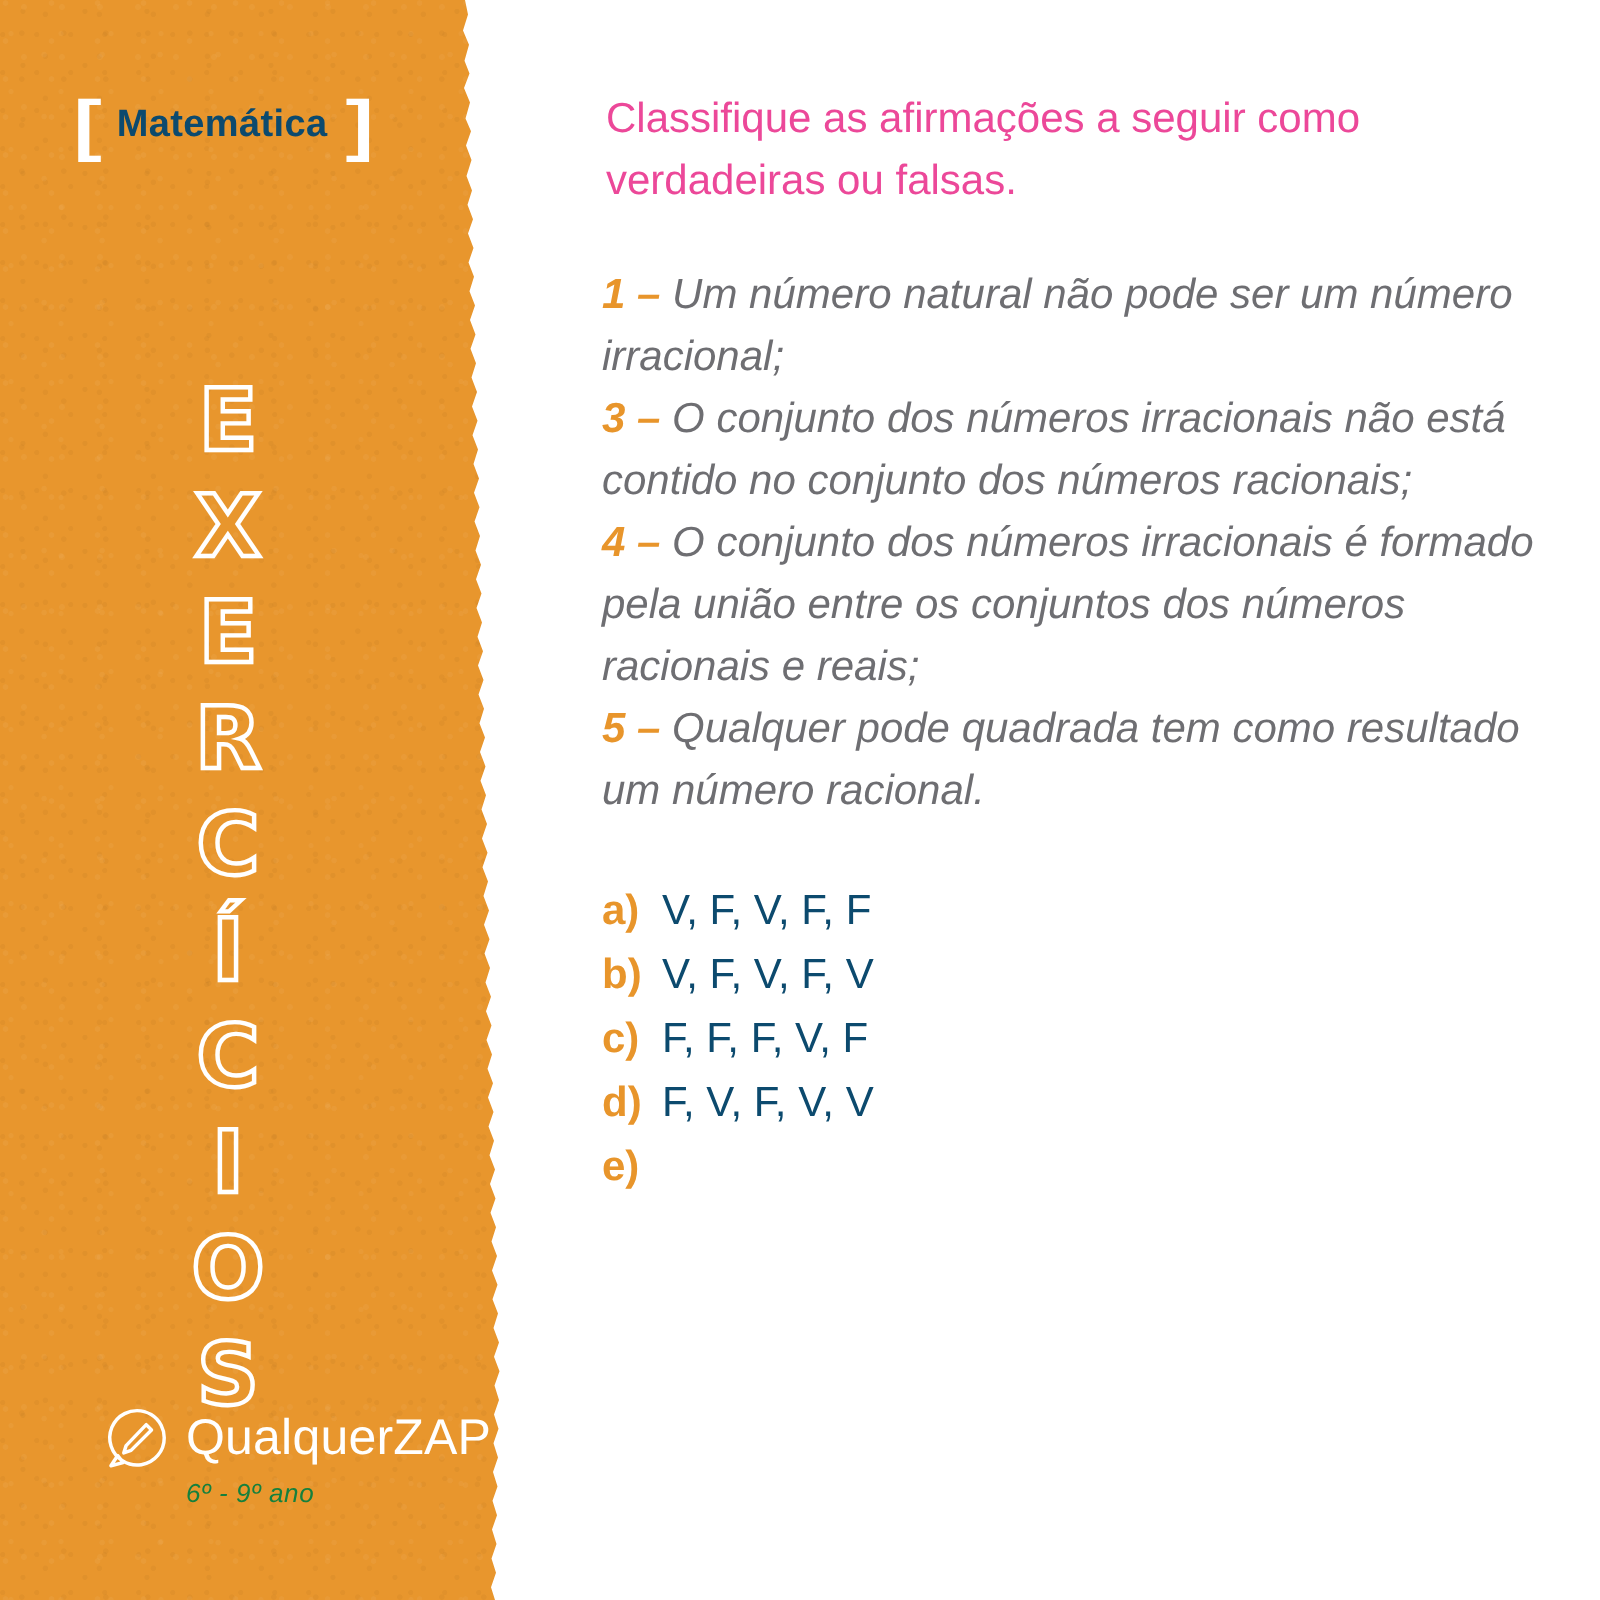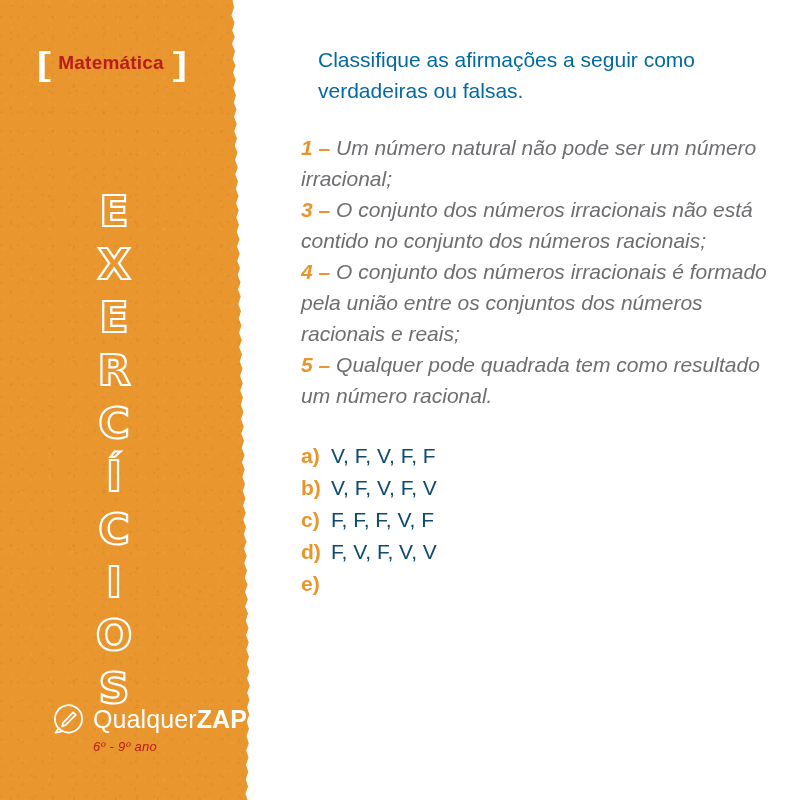--- a/index.html
+++ b/index.html
@@ -88,21 +88,21 @@
   .bracket {
     color: #ffffff;
     font-size: 34px;
     font-weight: bold;
     line-height: 1;
     letter-spacing: -1px;
     transform: scaleX(1.25);
     display: inline-block;
   }
   .subject-name {
-    color: #b91c1c;
+    color: #0c4a6e;
     font-size: 19px;
     font-weight: bold;
     letter-spacing: 0.2px;
     white-space: nowrap;
   }
 
   
   .vertical-title {
     position: absolute;
     left: 0;
@@ -142,44 +142,44 @@
     height: 33px;
     flex: 0 0 33px;
   }
   .logo-word {
     color: #ffffff;
     font-size: 25px;
     line-height: 1;
     white-space: nowrap;
   }
   .logo-word .lw-light { font-weight: 300; letter-spacing: 0.1px; }
-  .logo-word .lw-bold  { font-weight: bold; letter-spacing: 0.1px; }
+  .logo-word .lw-bold  { font-weight: normal; letter-spacing: 0.1px; }
   .logo-sub {
-    color: #b91c1c;
+    color: #15803d;
     font-size: 13px;
     font-style: italic;
     margin-top: 3px;
     margin-left: 41px;
     letter-spacing: 0.3px;
     white-space: nowrap;
   }
 
   
   .content {
     position: absolute;
     left: 301px;
     top: 44px;
     width: 468px;
     z-index: 3;
   }
   .prompt {
-    color: #0369a1;
+    color: #ec4899;
     font-size: 21px;
     line-height: 31px;
-    margin: 0 0 0 17px;
+    margin: 0 0 0 2px;
     font-weight: normal;
   }
   .statements {
     margin-top: 26px;
     font-style: italic;
   }
   .statement {
     color: #6e6e72;
     font-size: 21px;
     line-height: 31px;

